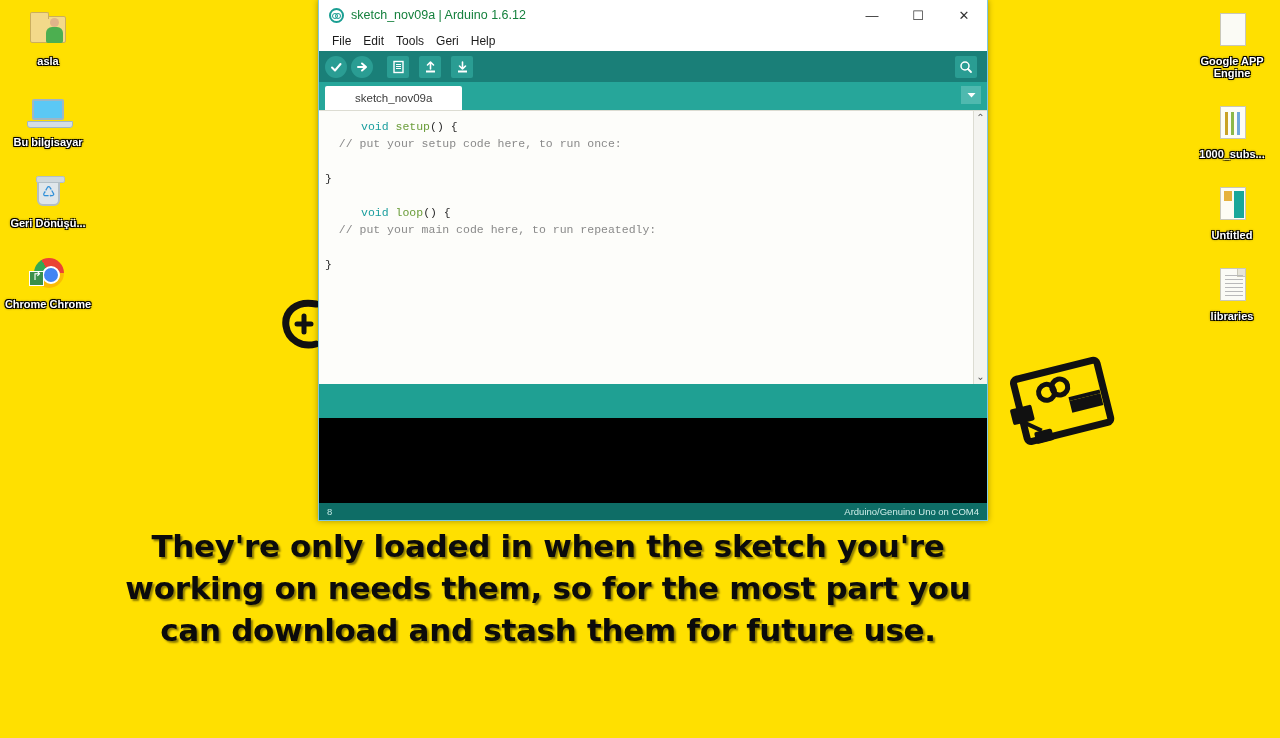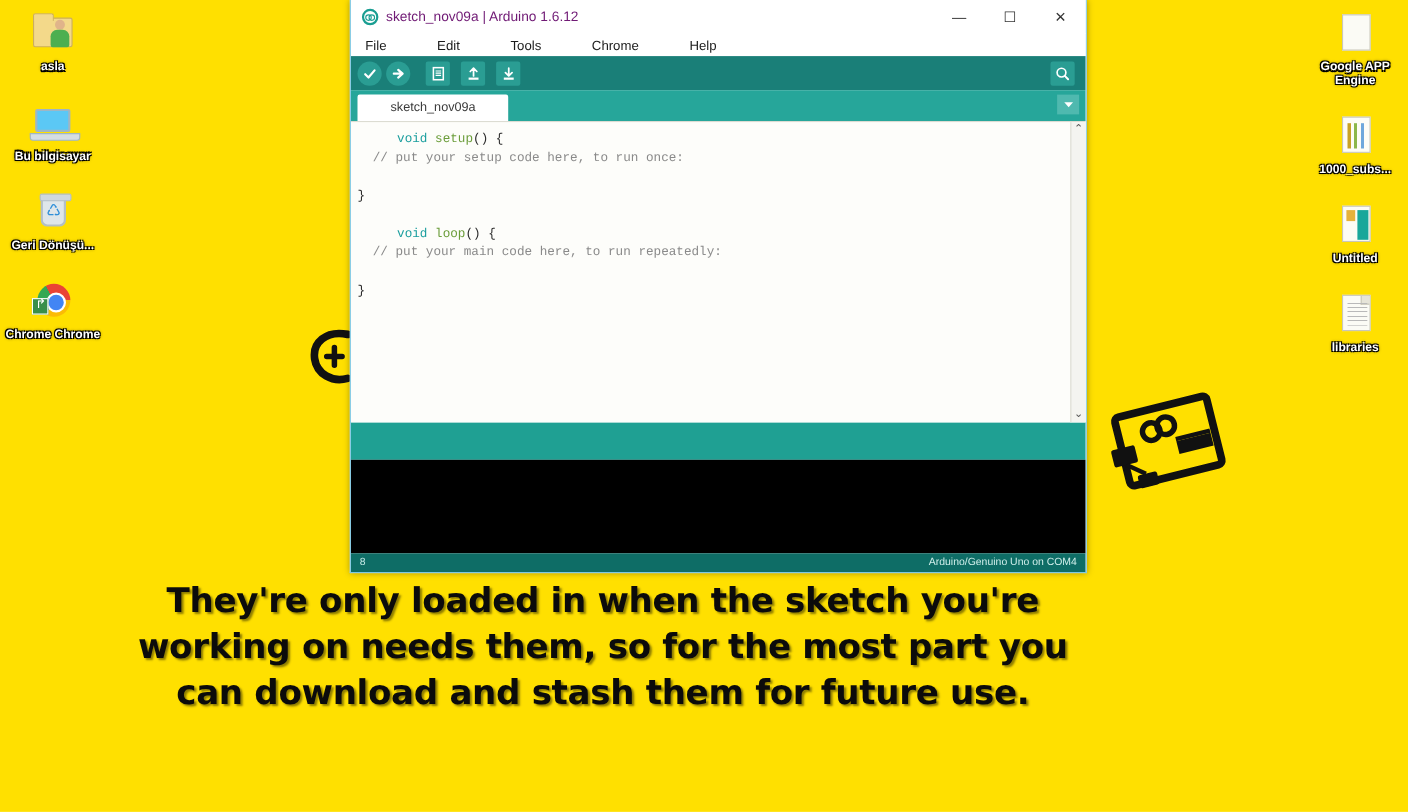--- a/index.html
+++ b/index.html
@@ -165,29 +165,29 @@
     background:#ffffff; border:2px solid #1a9e92;
     margin: 0 7px 0 10px; position:relative; flex:0 0 auto;
   }
   .app-logo:before, .app-logo:after {
     content:""; position:absolute; top:3px; width:4px; height:4px;
     border:1.5px solid #1a9e92; border-radius:50%;
   }
   .app-logo:before { left:1px; }
   .app-logo:after { right:1px; }
   #window-title {
-    font-size:12.5px; color:#701a75; flex:1 1 auto; white-space:nowrap;
+    font-size:12.5px; color:#15803d; flex:1 1 auto; white-space:nowrap;
   }
   .winbtn {
     width:46px; height:31px; display:flex; align-items:center; justify-content:center;
     font-size:13px; color:#333; flex:0 0 auto;
   }
   #menubar {
     height:20px; background:#ffffff; display:flex; align-items:center;
-    padding-left:7px; flex:0 0 auto;gap:34px;
+    padding-left:7px; flex:0 0 auto;
   }
   .menu-item {
     font-size:12px; color:#1b1b1b; padding:1px 6px; white-space:nowrap;
   }
   #toolbar {
     height:31px; background:#1a7f78; display:flex; align-items:center;
     padding-left:6px; flex:0 0 auto; position:relative;
   }
   .tb-btn {
     width:22px; height:22px; margin-right:4px; position:relative;
@@ -376,21 +376,21 @@
       <span id="window-title">sketch_nov09a | Arduino 1.6.12</span>
       <span class="winbtn">—</span>
       <span class="winbtn">☐</span>
       <span class="winbtn">✕</span>
     </div>
 
     <div id="menubar">
       <span class="menu-item">File</span>
       <span class="menu-item">Edit</span>
       <span class="menu-item">Tools</span>
-      <span class="menu-item">Chrome</span>
+      <span class="menu-item">Geri</span>
       <span class="menu-item">Help</span>
     </div>
 
     <div id="toolbar">
       <span class="tb-btn tb-round">
         <svg width="14" height="14" viewBox="0 0 14 14">
           <path d="M3 7.5 L6 10.5 L11.5 4" fill="none" stroke="#fff" stroke-width="2" stroke-linecap="round" stroke-linejoin="round"></path>
         </svg>
       </span>
       <span class="tb-btn tb-round">

